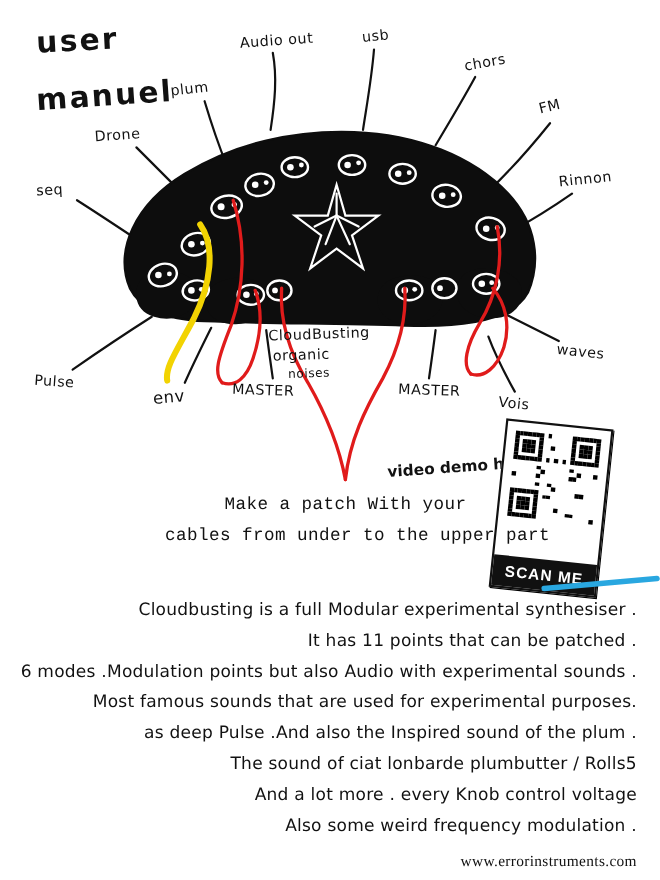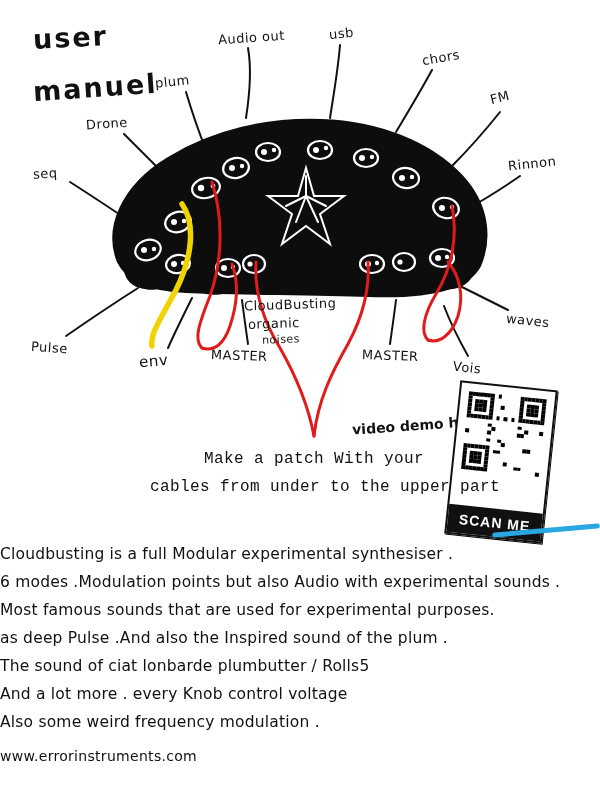--- a/index.html
+++ b/index.html
@@ -127,33 +127,34 @@
     font-weight: 600;
     transform: rotate(-4deg);
   }
 
   
   #desc {
     position: absolute;
     left: 0;
     top: 540px;
     width: 579px;
-    text-align: left;
+    text-align: right;
   }
   #desc .d-line {
     font-size: 15.5px;
     line-height: 28px;
     color: #111;
     letter-spacing: 0.2px;
     white-space: nowrap;
   }
   #desc .d-line.site {
     font-size: 14px;
     margin-top: 6px;
     letter-spacing: 0.3px;
+    font-family: Liberation Serif, serif;
   }
 </style>
 </head>
 <body>
 
 <div id="title-user">user</div>
 <div id="title-manuel">manuel</div>
 
 <svg id="sketch" viewBox="0 0 600 800">
 
@@ -725,20 +726,21 @@
     </div>
   <div id="scan-me">SCAN ME</div>
 </div>
 <div id="blue-stroke"></div>
 
 <div class="patch-line" id="patch-1">Make a patch With your</div>
 <div class="patch-line" id="patch-2">cables from under to the upper part</div>
 
 <div id="desc">
   <div class="d-line">Cloudbusting is a full Modular experimental synthesiser .</div>
+  <div class="d-line">It has 11 points that can be patched .</div>
   <div class="d-line">6 modes .Modulation points but also Audio with experimental sounds .</div>
   <div class="d-line">Most famous sounds that are used for experimental purposes.</div>
   <div class="d-line">as deep Pulse .And also the Inspired sound of the plum .</div>
   <div class="d-line">The sound of ciat lonbarde plumbutter / Rolls5</div>
   <div class="d-line">And a lot more .  every Knob control voltage</div>
   <div class="d-line">Also some weird frequency modulation .</div>
   <div class="d-line site">www.errorinstruments.com</div>
 </div>
 
 </body></html>

